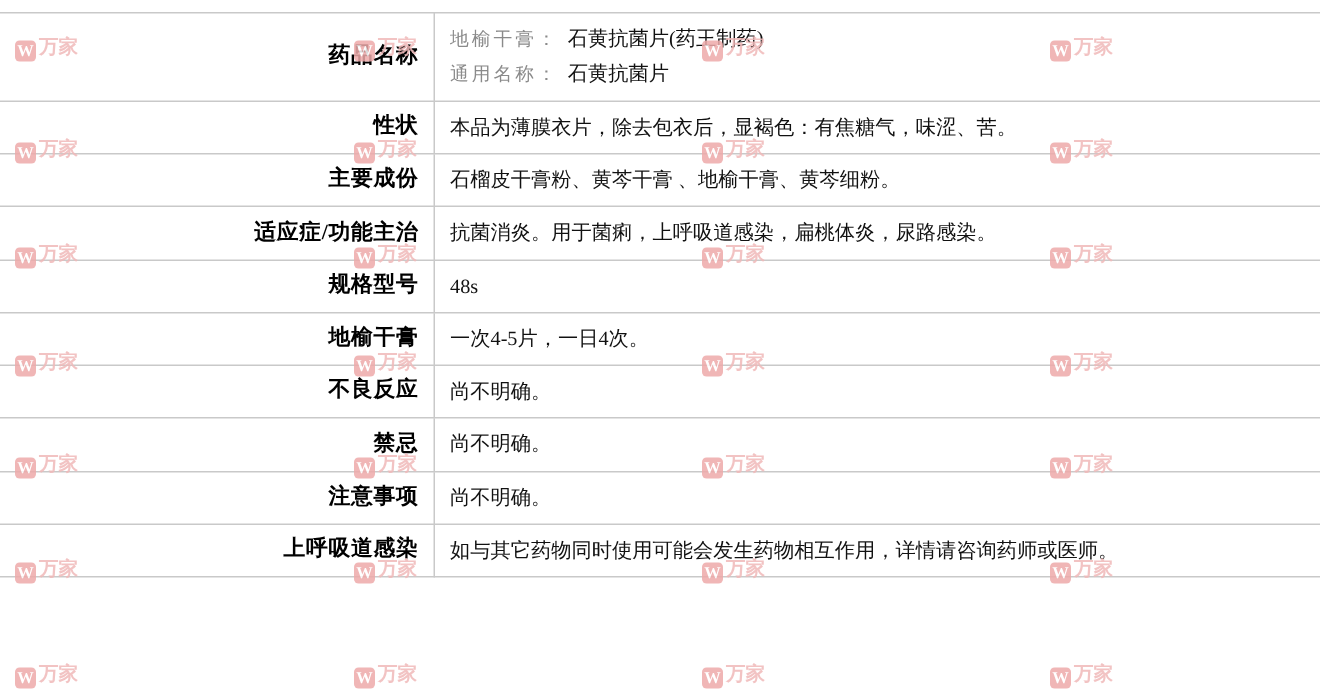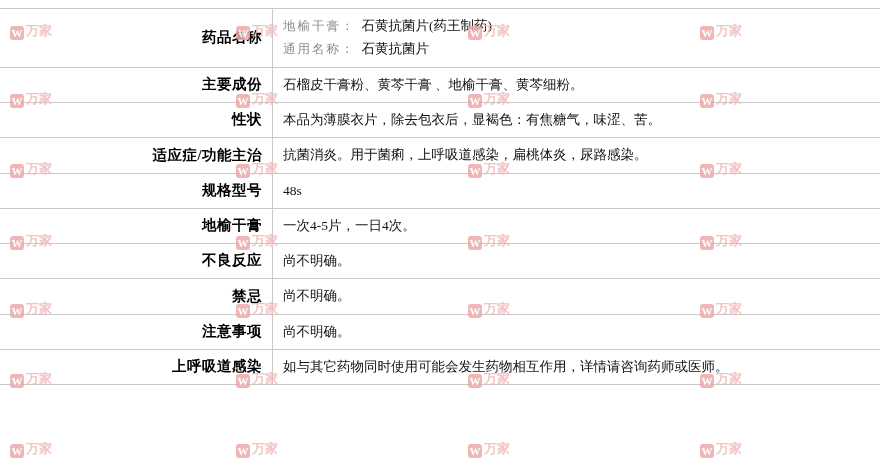--- a/index.html
+++ b/index.html
@@ -153,29 +153,29 @@
         <tr>
           <td class="label">药品名称</td>
           <td class="value">
             <div class="name-block">
               <span class="name-row"><span class="name-key">地榆干膏：</span><span class="name-val">石黄抗菌片(药王制药)</span></span>
               <span class="name-row"><span class="name-key">通用名称：</span><span class="name-val">石黄抗菌片</span></span>
             </div>
           </td>
         </tr>
         <tr>
+          <td class="label">性状</td>
+          <td class="value"><span>本品为薄膜衣片，除去包衣后，显褐色：有焦糖气，味涩、苦。</span></td>
+        </tr>
+        <tr>
           <td class="label">主要成份</td>
           <td class="value"><span>石榴皮干膏粉、黄芩干膏 、地榆干膏、黄芩细粉。</span></td>
         </tr>
         <tr>
-          <td class="label">性状</td>
-          <td class="value"><span>本品为薄膜衣片，除去包衣后，显褐色：有焦糖气，味涩、苦。</span></td>
-        </tr>
-        <tr>
-          <td class="label two-line-label" style="width: 195px; padding-left: 67px;">适应症/功能主治</td>
+          <td class="label two-line-label" style="width: 195px; padding-left: 84px;">适应症/功能主治</td>
           <td class="value"><span>抗菌消炎。用于菌痢，上呼吸道感染，扁桃体炎，尿路感染。</span></td>
         </tr>
         <tr>
           <td class="label">规格型号</td>
           <td class="value"><span class="val-en">48s</span></td>
         </tr>
         <tr>
           <td class="label">地榆干膏</td>
           <td class="value"><span>一次4-5片，一日4次。</span></td>
         </tr>

